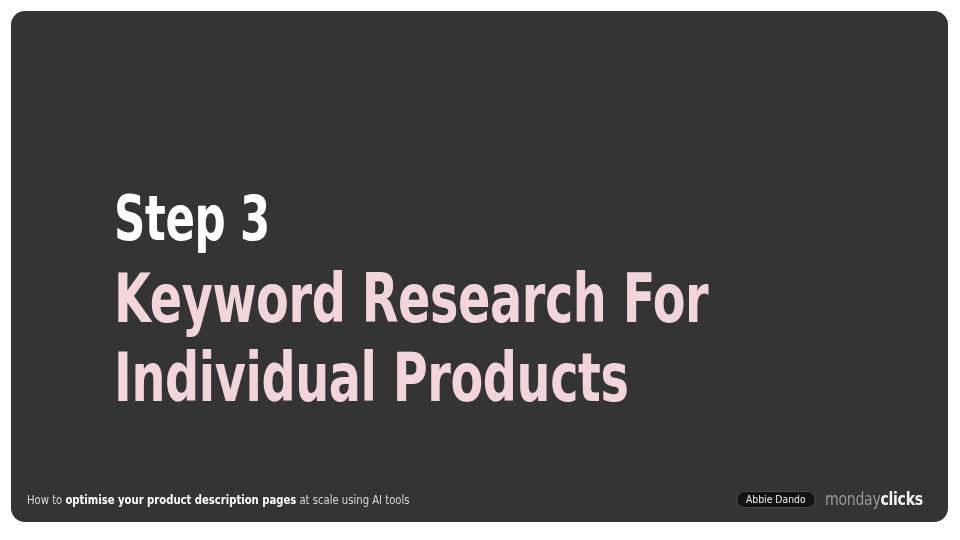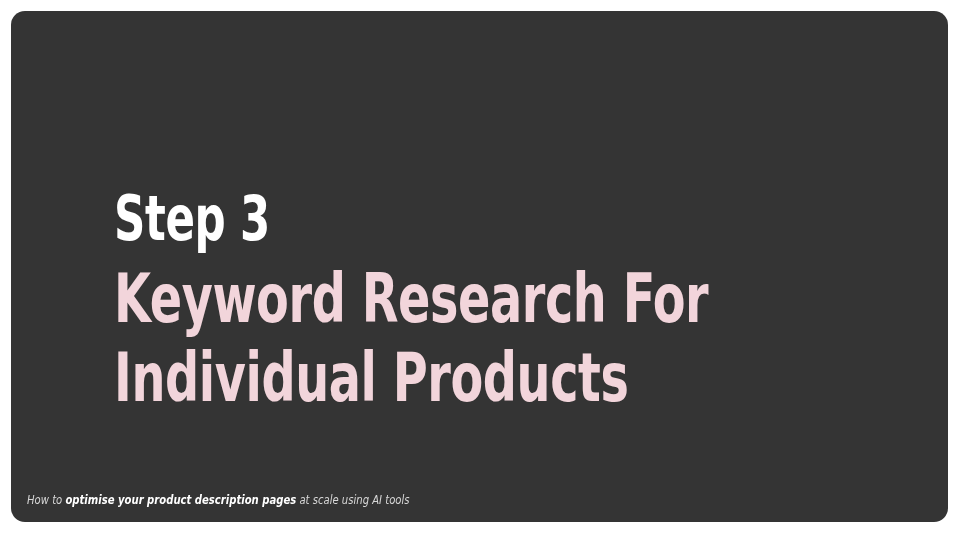--- a/index.html
+++ b/index.html
@@ -70,21 +70,20 @@
     position: absolute;
     left: 0;
     right: 0;
     bottom: 0;
     height: 46px;
     display: flex;
     align-items: center;
     justify-content: space-between;
     padding: 0 17px 0 16px;
     box-sizing: border-box;
-    font-style: italic;
   }
 
   #footer-caption {
     font-family: "DejaVu Sans Condensed", "Liberation Sans Narrow", "Liberation Sans", sans-serif;
     font-size: 13px;
     line-height: 1;
     color: #e9e9e9;
     transform: scaleX(0.86);
     transform-origin: left center;
     white-space: nowrap;
@@ -141,15 +140,21 @@
       <span class="hl-line">Individual Products</span>
     </span>
   </div>
 
   <div id="slide-footer">
 
     <div id="footer-caption">
       <span class="fc-reg">How to </span><span class="fc-bold">optimise your product description pages</span><span class="fc-reg"> at scale using AI tools</span>
     </div>
 
+    <div id="footer-brand">
+      <span id="author-pill">Abbie Dando</span>
+      <span id="brand-logo">
+        <span class="brand-a">monday</span><span class="brand-b">clicks</span>
+      </span>
+    </div>
 
   </div>
 </div>
 
 </body></html>

